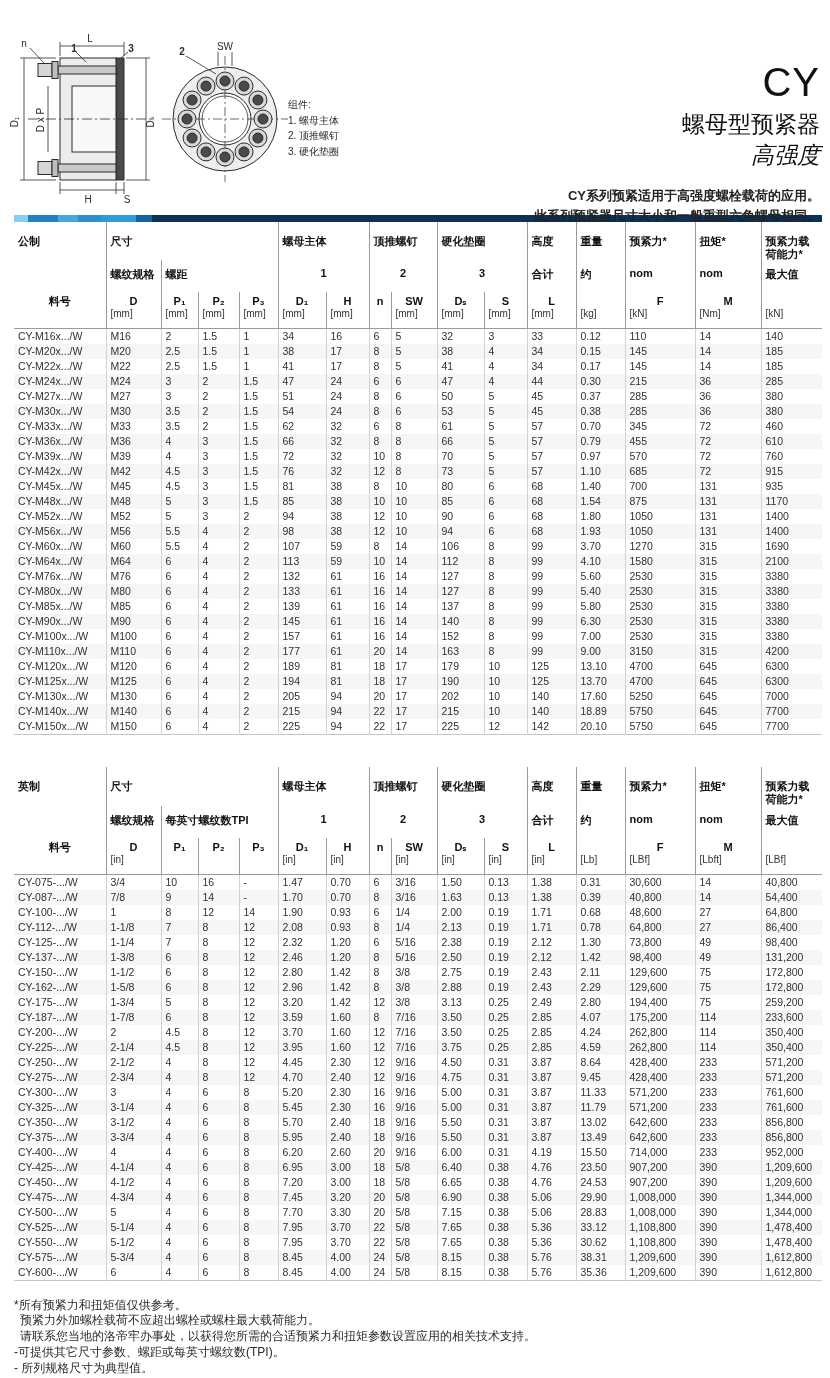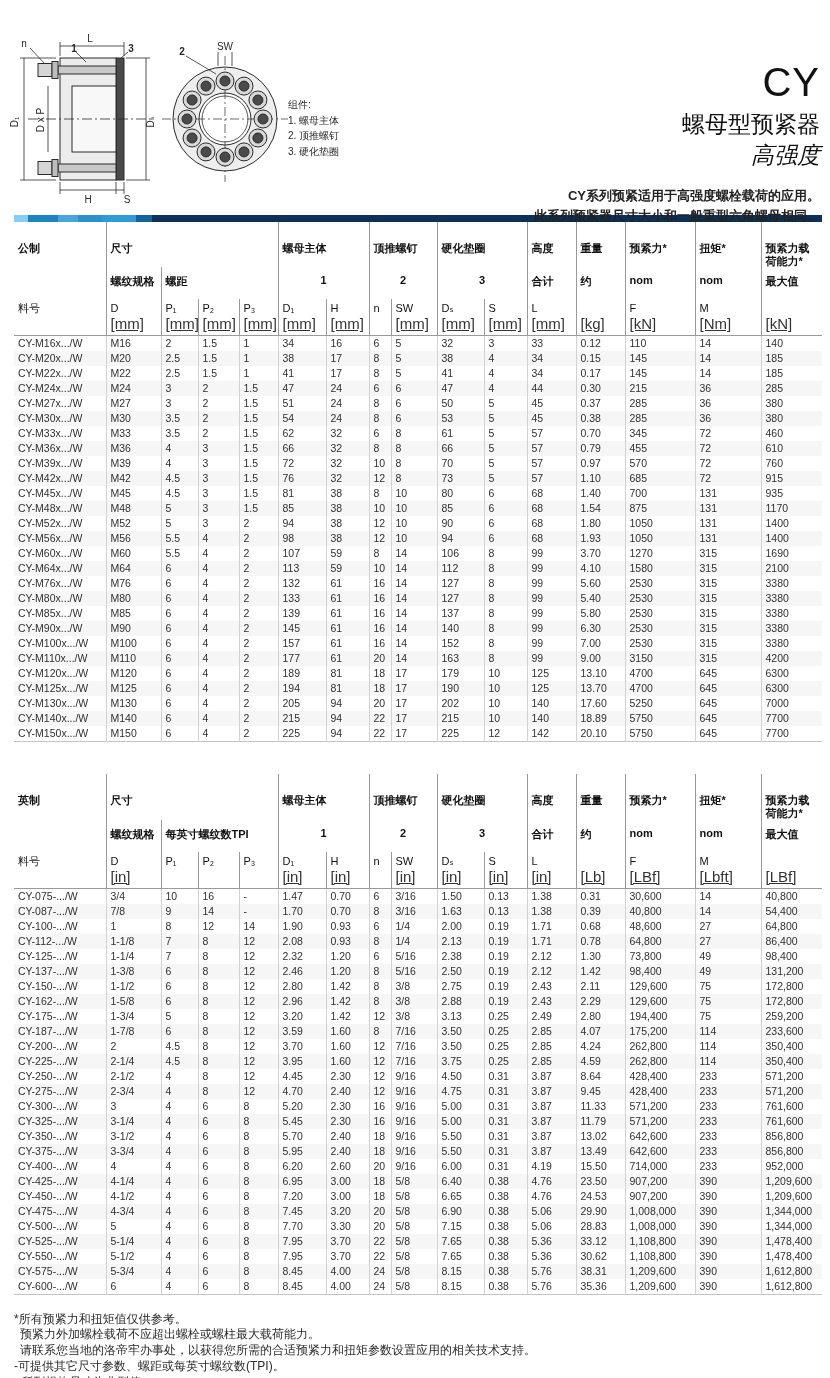--- a/index.html
+++ b/index.html
@@ -21,25 +21,25 @@
   
   .accent-bar{margin-left:14px;width:808px;height:7px;display:flex;}
   .accent-bar .seg{display:block;height:100%;}
   .accent-bar .rest{flex:1;}
   
   table.tbl{margin-left:14px;width:808px;border-collapse:collapse;table-layout:fixed;
             border-bottom:1px solid #c4c4c4;}
   .tbl th,.tbl td{padding:0 4px;vertical-align:top;text-align:left;overflow:hidden;white-space:nowrap;}
   .tbl thead th{font-weight:700;font-size:11px;color:#111;}
   .tbl thead{border-bottom:1px solid #9a9a9a;}
-  .tbl tr.group th{height:22px;padding-top:20px;white-space:normal;line-height:1.15;}
+  .tbl tr.group th{height:22px;padding-top:13px;white-space:normal;line-height:1.15;}
   .tbl tr.sub th{height:25px;padding-top:7px;}
   .tbl tr.cols th{height:33px;padding-top:3px;}
-  .tbl tr.cols .lbl{font-weight:400;line-height:1.2;min-height:13px;}
-  .tbl tr.cols .unit{font-weight:400;font-size:15px;line-height:1.2;color:#333;text-decoration:underline;}
+  .tbl tr.cols .lbl{font-weight:700;line-height:1.2;min-height:13px;text-align:center;}
+  .tbl tr.cols .unit{font-weight:400;font-size:10px;line-height:1.2;color:#333;}
   .tbl tbody td{font-size:10.5px;height:15px;line-height:15px;color:#303030;}
   .tbl tbody tr:nth-child(even){background:#f6f6f6;}
   .tbl td.bl{border-left:1px solid #d2d2d2;}
   .tbl thead th.bl{border-left:1px solid #9a9a9a;}
   .tbl th.ctr{text-align:center;}
   .tbl2{margin-top:32px;}
   
   .footnotes{margin:17px 0 0 14px;font-size:12px;line-height:1.32;color:#2b2b2b;}
   .footnotes .ind{padding-left:6px;}
 </style>

